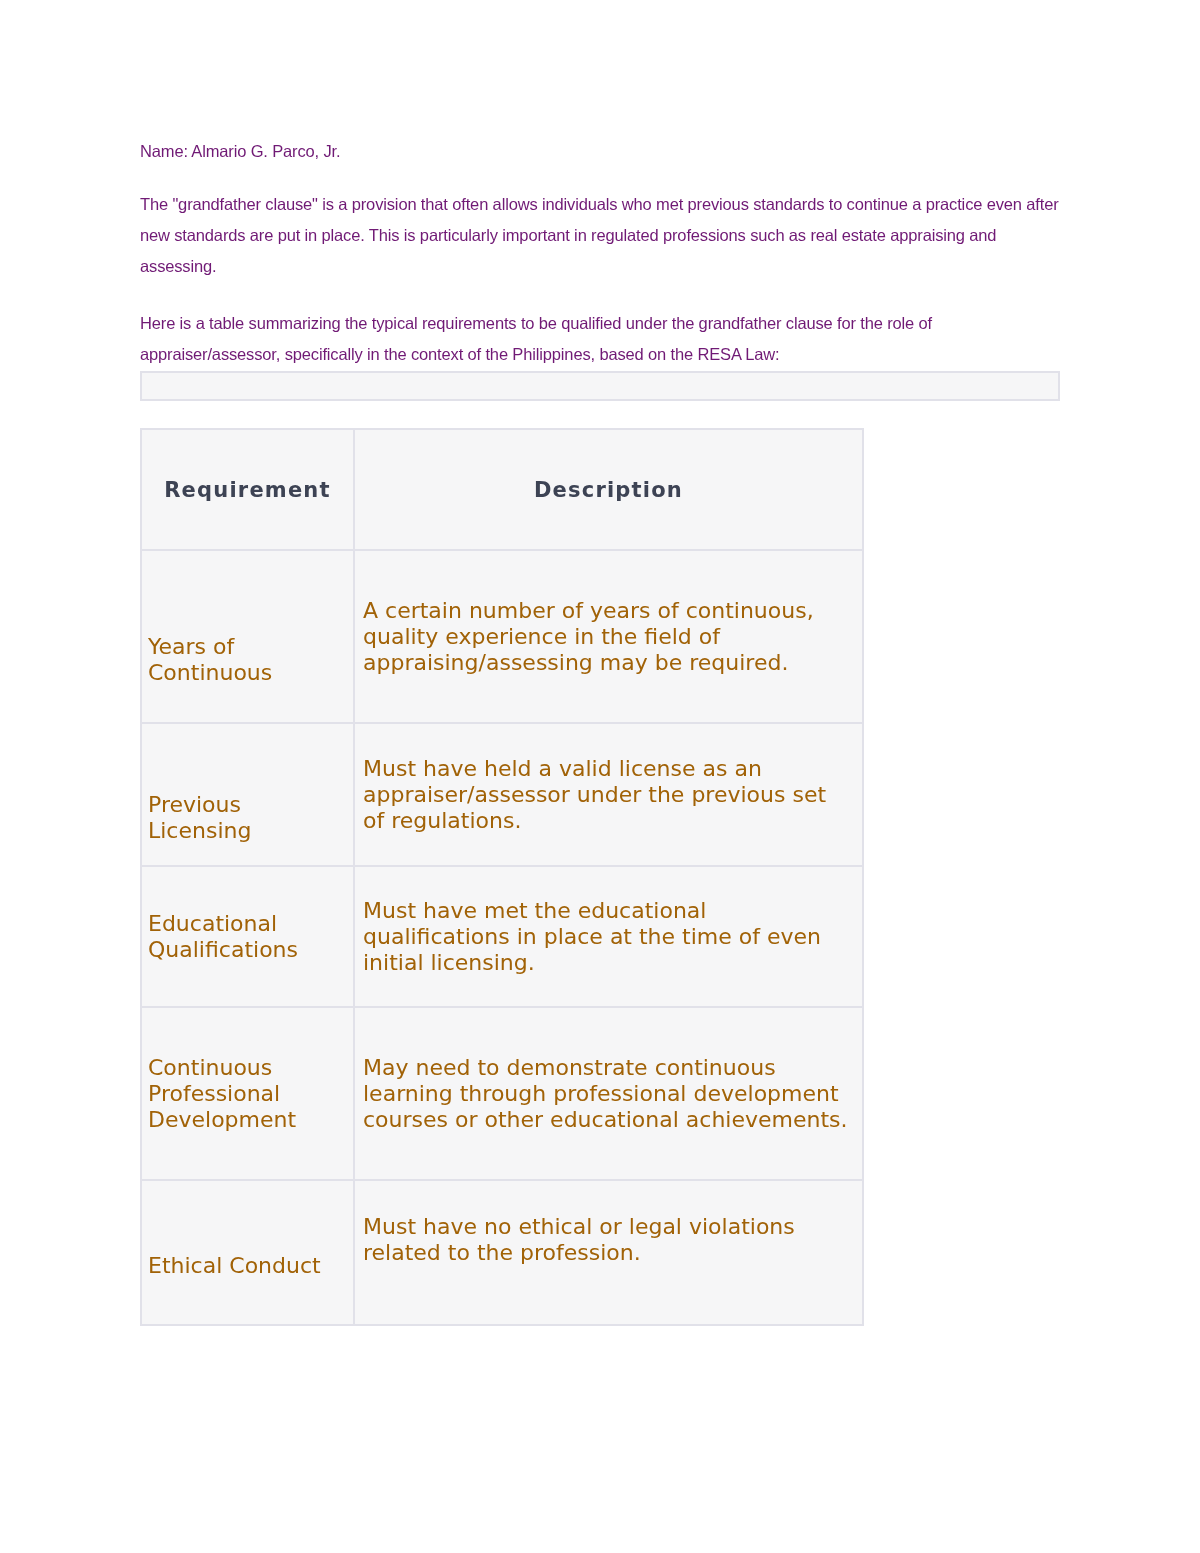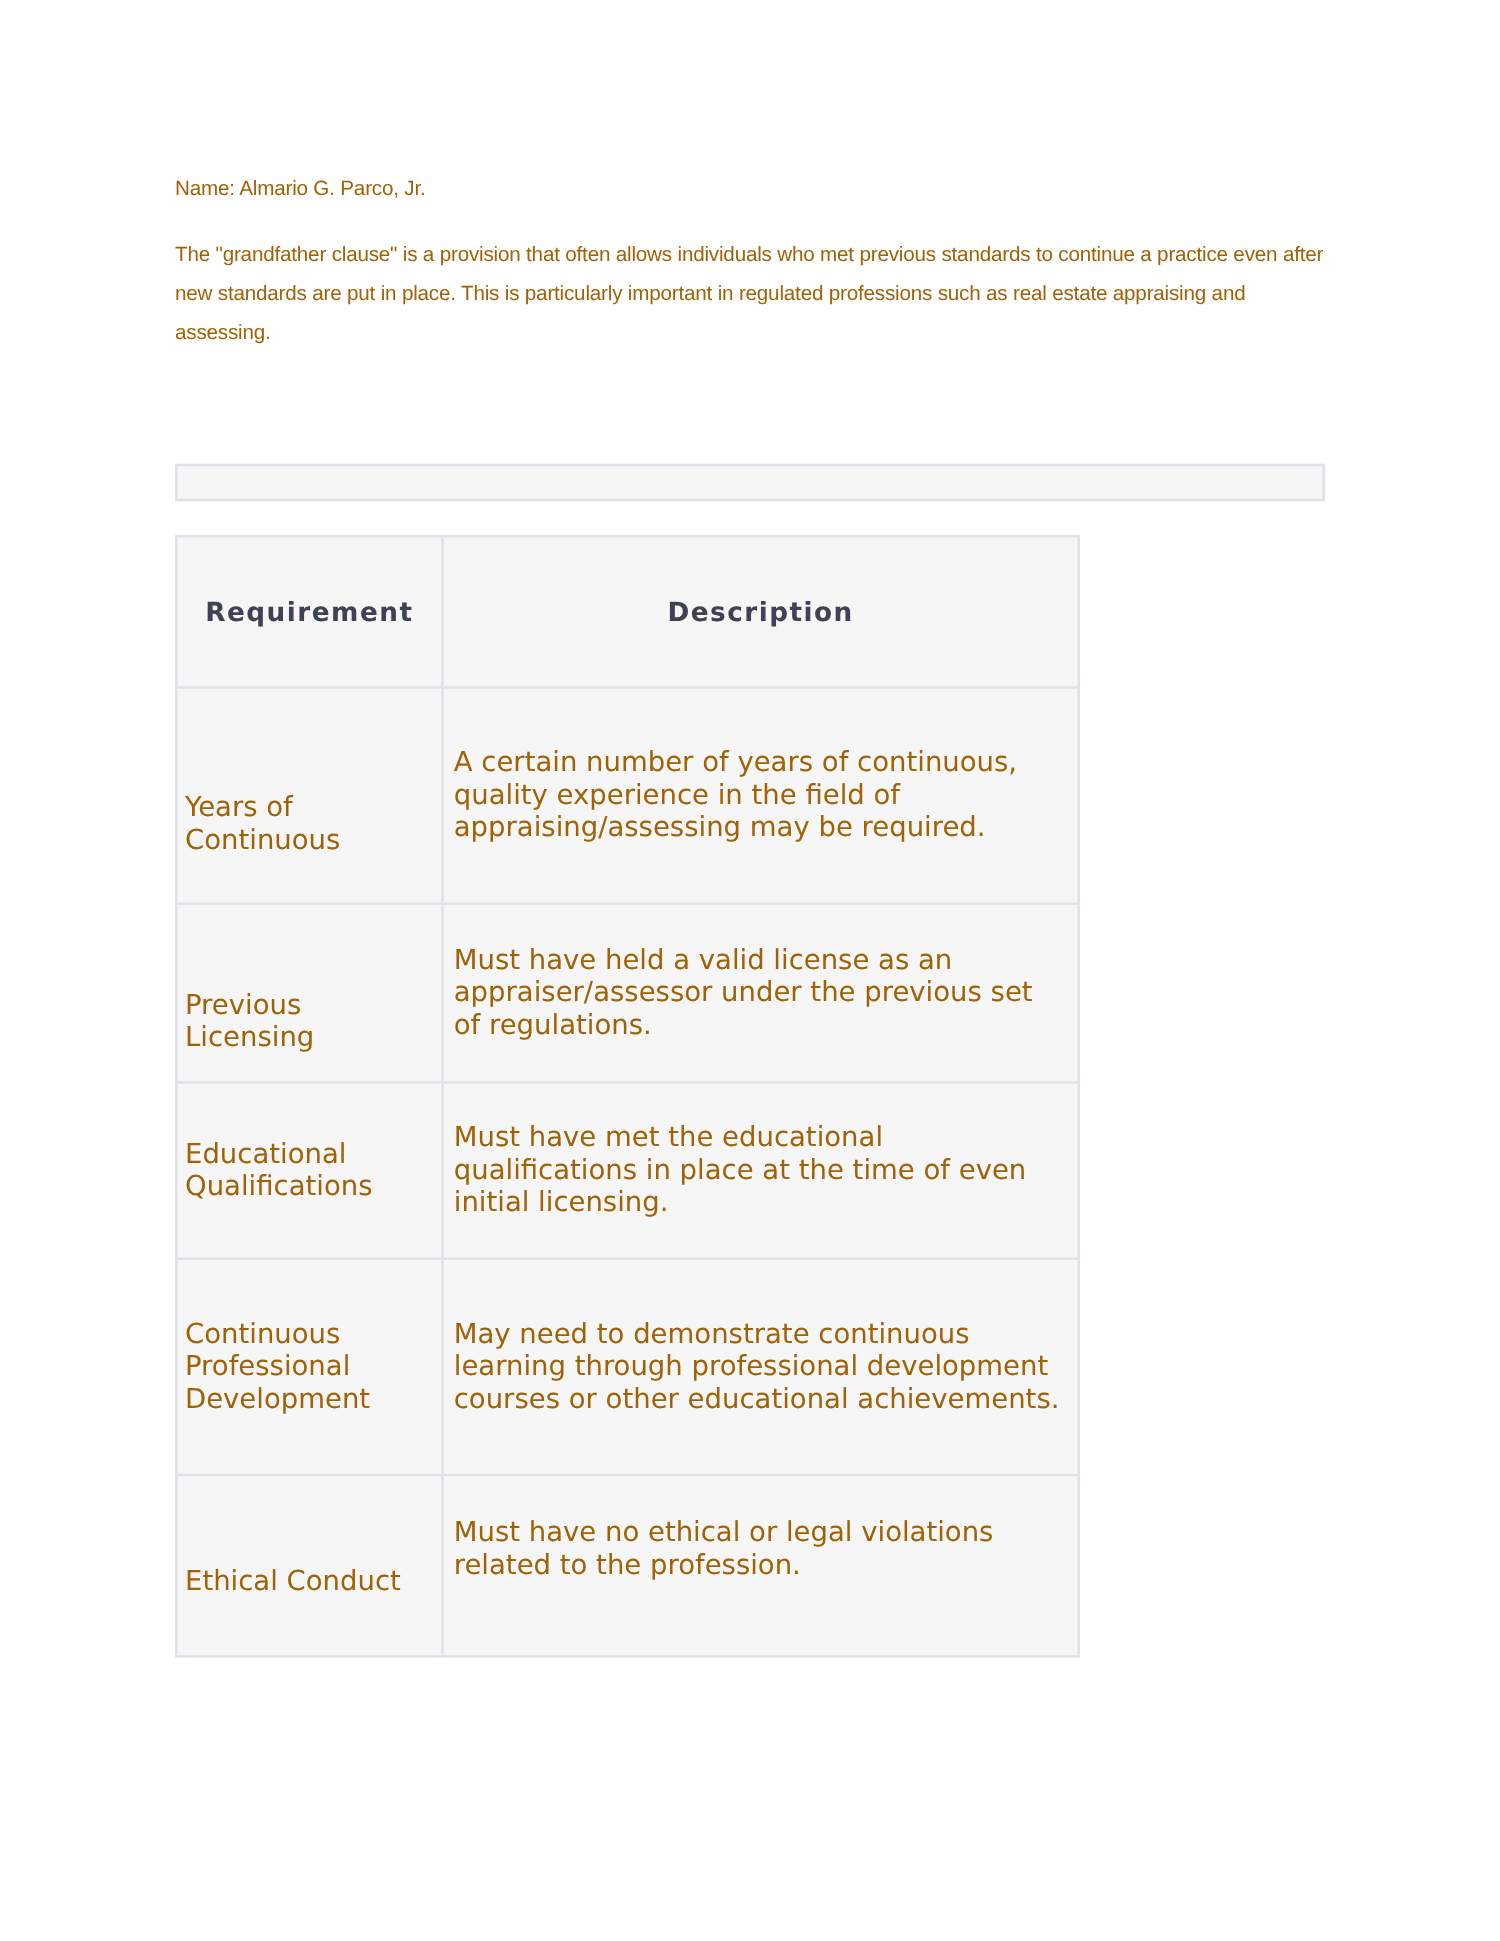--- a/index.html
+++ b/index.html
@@ -28,21 +28,21 @@
     position: absolute;
     left: 140px;
     top: 136px;
     width: 925px;
   }
   .prose p {
     margin: 0 0 26px 0;
     font-family: "Liberation Sans", sans-serif;
     font-size: 16.5px;
     line-height: 31px;
-    color: #a16207;
+    color: #701a75;
     letter-spacing: -0.15px;
     font-stretch: condensed;
     -webkit-font-smoothing: antialiased;
   }
   .prose p.name-line {
     margin-bottom: 22px;
   }
   .prose p:last-child {
     margin-bottom: 0;
   }
@@ -128,20 +128,21 @@
   tr.r5 td.desc-cell .cell-inner { transform: translateY(-13px); }
 </style>
 </head>
 <body>
 
 <div class="page">
 
   <div class="prose">
     <p class="name-line">Name: Almario G. Parco, Jr.</p>
     <p>The "grandfather clause" is a provision that often allows individuals who met previous standards to continue a practice even after new standards are put in place. This is particularly important in regulated professions such as real estate appraising and assessing.</p>
+    <p>Here is a table summarizing the typical requirements to be qualified under the grandfather clause for the role of appraiser/assessor, specifically in the context of the Philippines, based on the RESA Law:</p>
   </div>
 
   <div class="empty-bar"></div>
 
   <table class="req-table">
     <colgroup>
       <col class="c1">
       <col class="c2">
     </colgroup>
     <thead>

